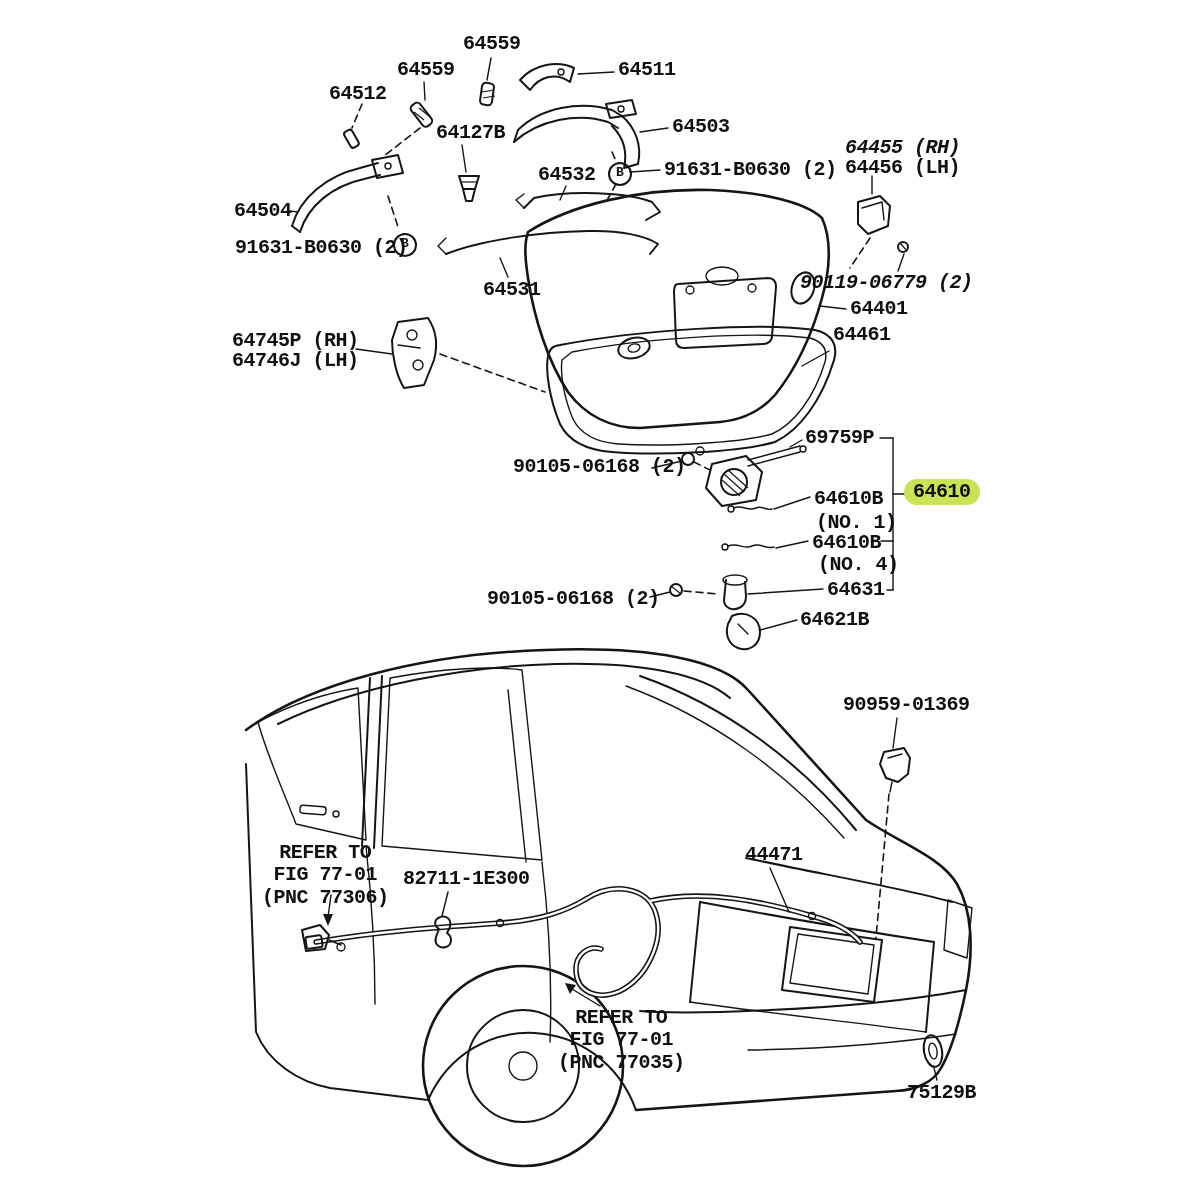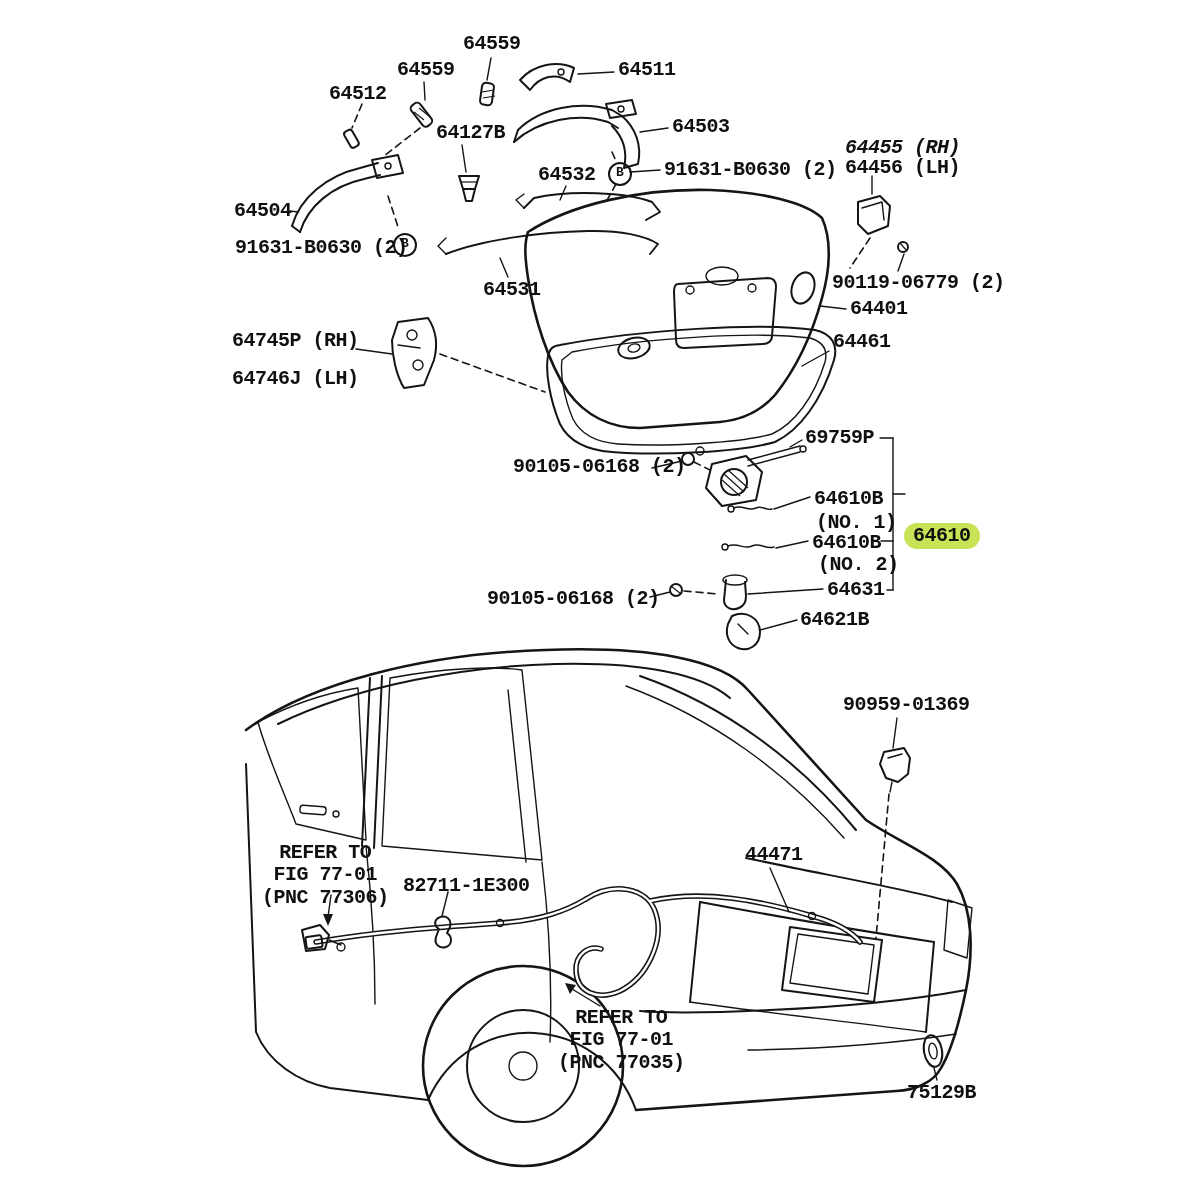--- a/index.html
+++ b/index.html
@@ -275,39 +275,39 @@
       <div class="label" style="left: 672px; top: 116px;">64503</div>
       <div class="label" style="left: 538px; top: 164px;">64532</div>
       <div class="label" style="left: 664px; top: 159px;">91631-B0630 (2)</div>
       <div class="label" style="left: 845px; top: 137px; font-style: italic;">64455 (RH)</div>
       <div class="label" style="left: 845px; top: 157px;">64456 (LH)</div>
       <div class="label" style="left: 234px; top: 200px;">64504</div>
       <div class="label" style="left: 235px; top: 237px;">91631-B0630 (2)</div>
       <div class="label circled" style="left: 608px; top: 162px;">B</div>
       <div class="label circled" style="left: 393px; top: 233px;">B</div>
       <div class="label" style="left: 483px; top: 279px;">64531</div>
-      <div class="label" style="left: 832px; top: 272px;">90119-06779 (2)</div>
+      <div class="label" style="left: 800px; top: 272px; font-style: italic;">90119-06779 (2)</div>
       <div class="label" style="left: 850px; top: 298px;">64401</div>
       <div class="label" style="left: 232px; top: 330px;">64745P (RH)</div>
-      <div class="label" style="left: 232px; top: 368px;">64746J (LH)</div>
-      <div class="label" style="left: 833px; top: 331px;">64461</div>
+      <div class="label" style="left: 232px; top: 350px;">64746J (LH)</div>
+      <div class="label" style="left: 833px; top: 324px;">64461</div>
       <div class="label" style="left: 805px; top: 427px;">69759P</div>
       <div class="label" style="left: 513px; top: 456px;">90105-06168 (2)</div>
       <div class="label" style="left: 814px; top: 488px;">64610B</div>
-      <div class="label highlight" style="left: 904px; top: 479px; margin-top: 44px;">64610</div>
+      <div class="label highlight" style="left: 904px; top: 479px;">64610</div>
       <div class="label small" style="left: 816px; top: 512px;">(NO. 1)</div>
       <div class="label" style="left: 812px; top: 532px;">64610B</div>
-      <div class="label small" style="left: 818px; top: 554px;">(NO. 2)</div>
+      <div class="label small" style="left: 818px; top: 554px;">(NO. 4)</div>
       <div class="label" style="left: 827px; top: 579px; text-align: center;">64631</div>
       <div class="label" style="left: 487px; top: 588px;">90105-06168 (2)</div>
       <div class="label" style="left: 800px; top: 609px;">64621B</div>
       <div class="label" style="left: 843px; top: 694px;">90959-01369</div>
       <div class="label small" style="left: 262px; top: 842px;">REFER TO
 FIG 77-01
 (PNC 77306)</div>
-      <div class="label" style="left: 403px; top: 868px; margin-top: 7px;">82711-1E300</div>
+      <div class="label" style="left: 403px; top: 868px;">82711-1E300</div>
       <div class="label" style="left: 745px; top: 844px;">44471</div>
       <div class="label small" style="left: 558px; top: 1007px;">REFER TO
 FIG 77-01
 (PNC 77035)</div>
       <div class="label" style="left: 907px; top: 1082px;">75129B</div>
     </div>
 </div>
 
 </body></html>

